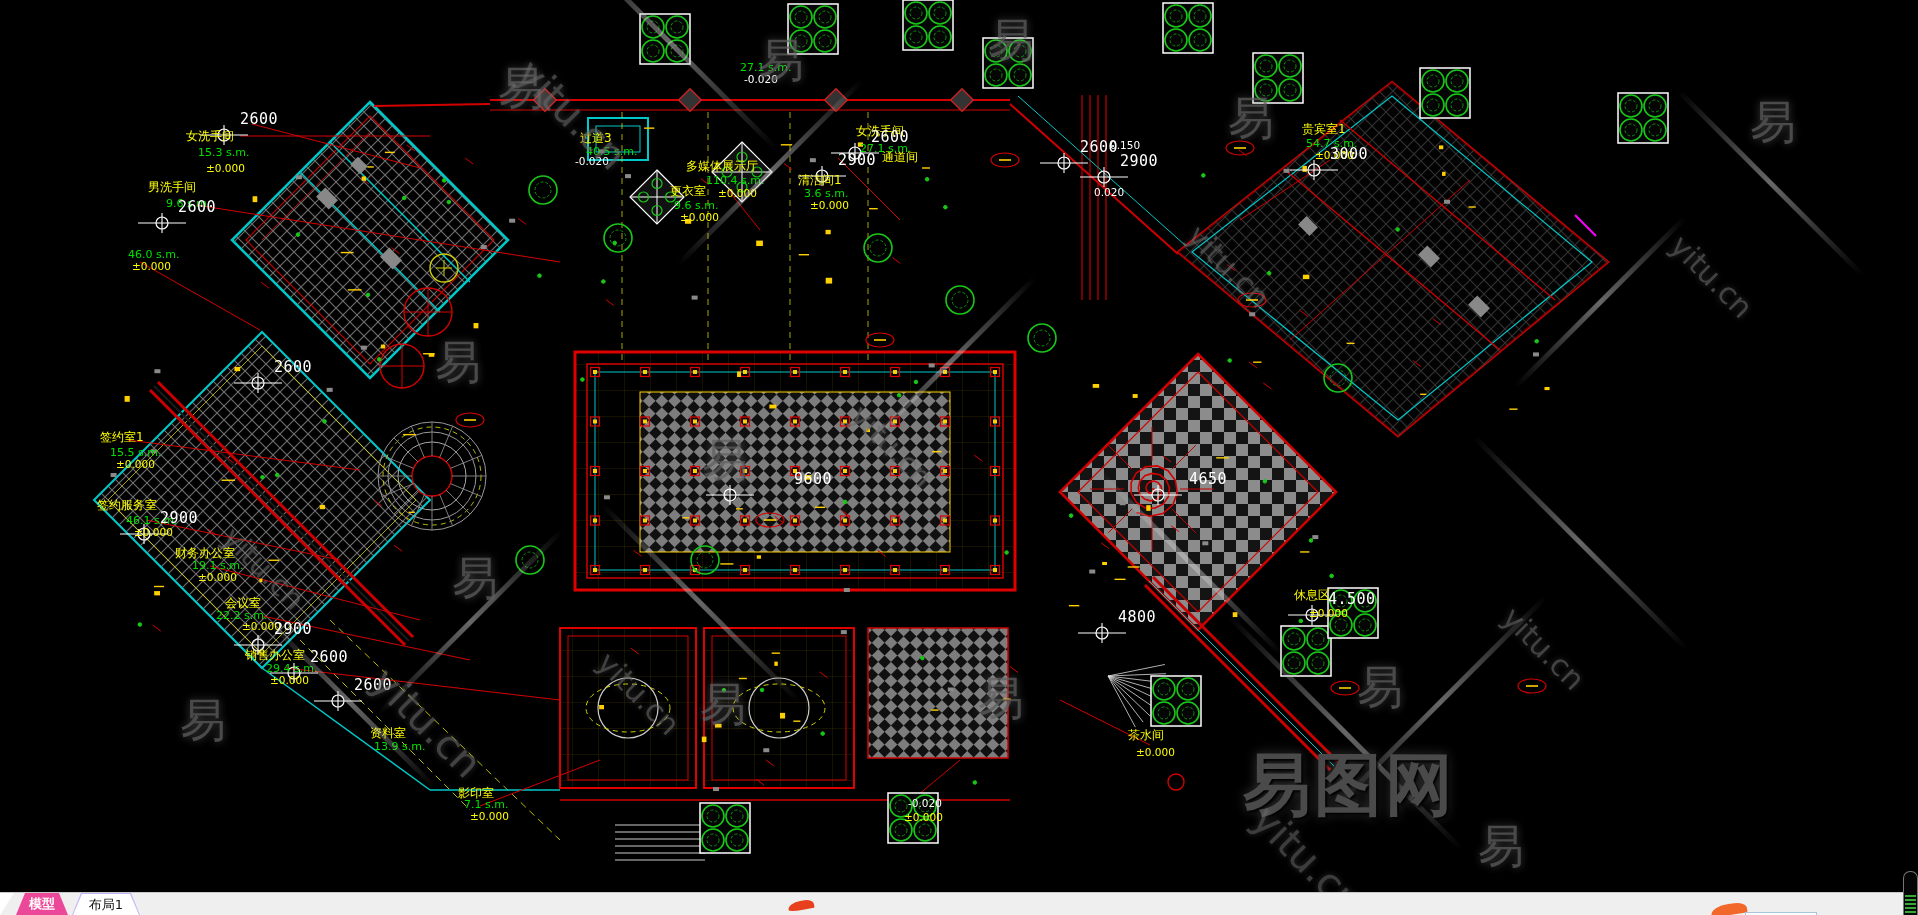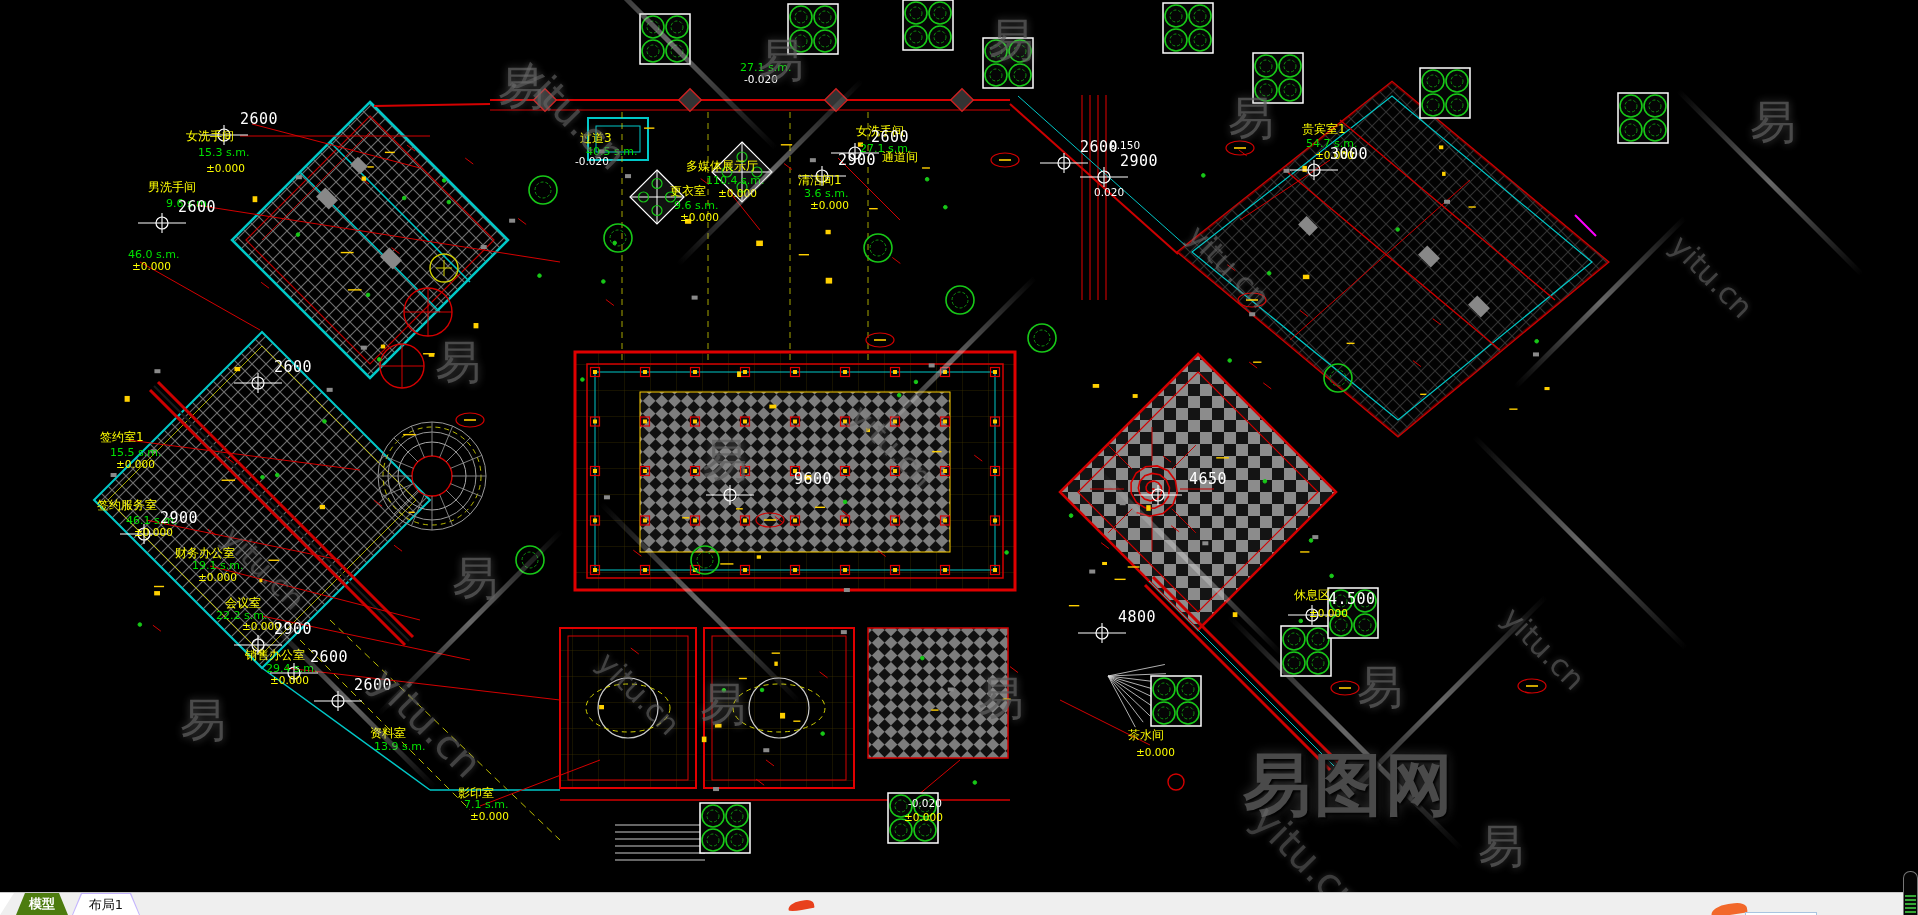--- a/index.html
+++ b/index.html
@@ -22,21 +22,21 @@
   .wm-brand{font-size:68px;font-weight:800;color:#4a4a4a;letter-spacing:3px;
             text-shadow:2px 2px 3px #000,0 0 12px rgba(160,160,160,.35);}
   .streak{position:absolute;height:5px;z-index:7;pointer-events:none;border-radius:3px;
           background:linear-gradient(90deg,transparent,rgba(205,205,205,.5),transparent);}
   
   #tabbar{position:absolute;left:0;bottom:0;width:1918px;height:22px;background:#efefef;
           border-top:1px solid #c8c8c8;z-index:20;}
   .tab{position:absolute;top:0;height:22px;display:flex;align-items:center;justify-content:center;
        font-size:13px;cursor:pointer;}
   .tab-shape{clip-path:polygon(9px 0,calc(100% - 9px) 0,100% 100%,0 100%);}
-  #tab-model{left:16px;width:52px;background:#4d7c0f;color:#fff;font-weight:bold;}
+  #tab-model{left:16px;width:52px;background:#ec4899;color:#fff;font-weight:bold;}
   #tab-layout-outer{left:72px;width:68px;background:#c4b5fd;}
   #tab-layout-inner{position:absolute;left:1px;top:1px;width:66px;height:21px;background:#fff;color:#111;
        clip-path:polygon(9px 0,calc(100% - 9px) 0,100% 100%,0 100%);
        display:flex;align-items:center;justify-content:center;font-size:13px;}
   #tab-corner{position:absolute;left:0;top:0;width:14px;height:22px;background:#fff;
        clip-path:polygon(0 0,100% 0,0 100%);}
   
   #logo-swoosh-r{position:absolute;left:1711px;top:904px;width:36px;height:11px;z-index:21;
       background:#f2682a;border-radius:60% 40% 10% 60%/90% 70% 10% 30%;transform:rotate(-8deg);}
   #logo-swoosh-c{position:absolute;left:788px;top:901px;width:26px;height:9px;z-index:21;

